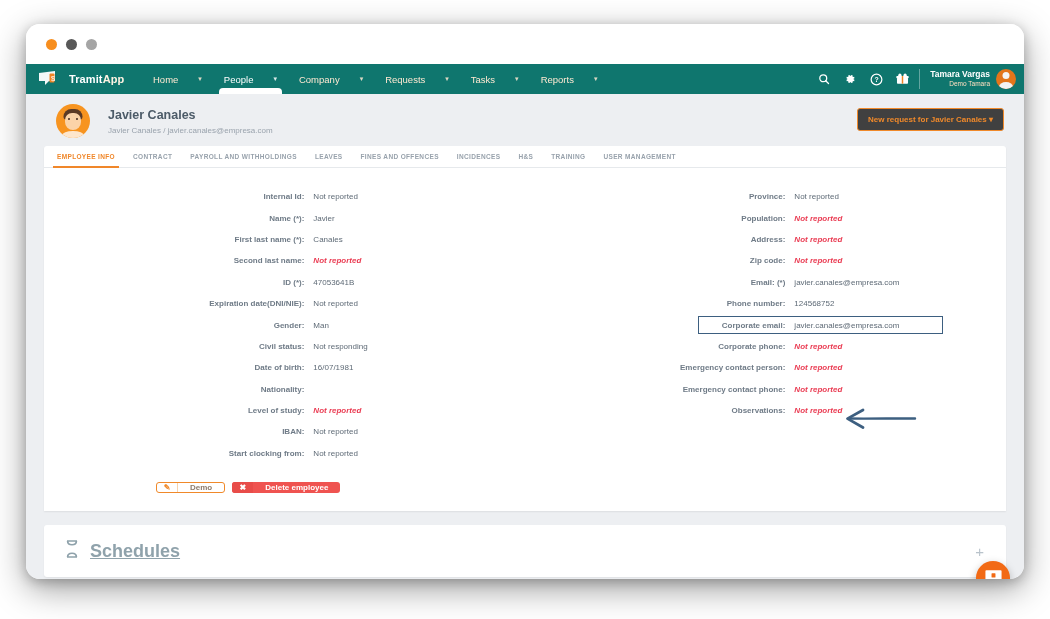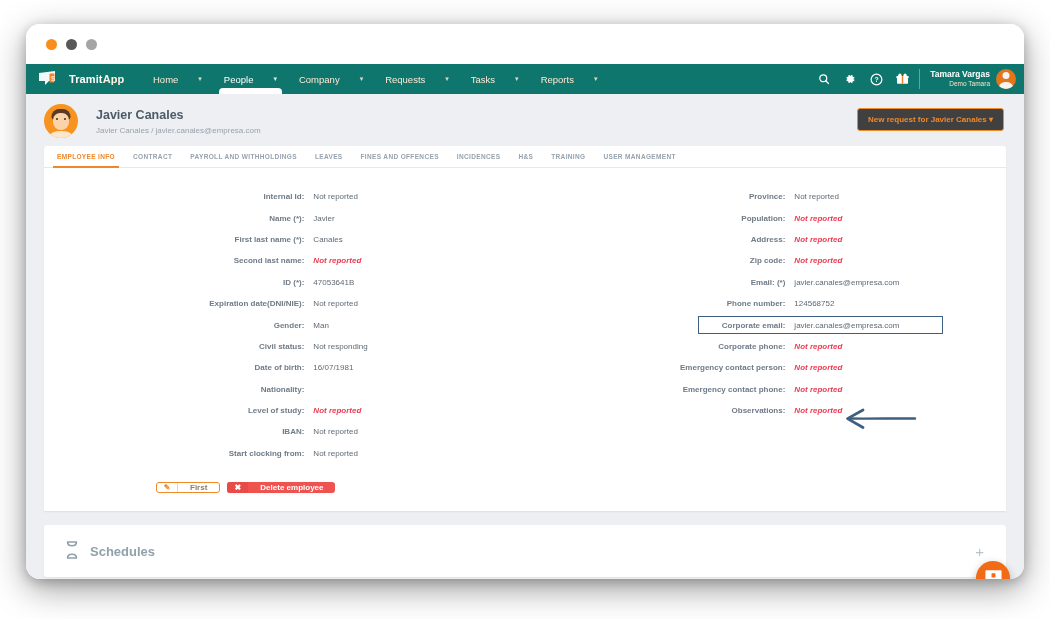--- a/index.html
+++ b/index.html
@@ -77,21 +77,21 @@
   }
   .nav-avatar::after {
     content: ""; position: absolute; left: 50%; bottom: -3px; transform: translateX(-50%);
     width: 14px; height: 10px; border-radius: 50% 50% 0 0; background: #f4f4f4;
   }
 
   
   .page { background: #edeff2; height: 485px; position: relative; }
 
   .emp-header {
-    display: flex; align-items: center; padding: 10px 20px 8px 18px;
+    display: flex; align-items: center; padding: 10px 20px 8px 30px;
     position: relative;
   }
   .emp-avatar {
     width: 34px; height: 34px; border-radius: 50%;
     background: #f79420; position: relative; overflow: hidden; flex: 0 0 auto;
   }
   .emp-avatar .hair {
     position: absolute; left: 50%; top: 5px; transform: translateX(-50%);
     width: 19px; height: 11px; background: #5b3a25; border-radius: 9px 9px 4px 4px;
   }
@@ -177,21 +177,21 @@
   .btn-delete .ic { background: #e84c49; }
 
   
   .schedules {
     margin: 14px 18px 0; background: #ffffff; border-radius: 3px;
     height: 52px; display: flex; align-items: center; padding: 0 20px;
     position: relative; box-shadow: 0 1px 2px rgba(0,0,0,.06);
   }
   .sched-title {
     display: flex; align-items: center; gap: 10px;
-    font-size: 13px; font-weight: bold; color: #8fa2ab;
+    font-size: 18px; font-weight: bold; color: #8fa2ab; text-decoration: underline;
   }
   .plus-btn {
     position: absolute; right: 22px; top: 50%; transform: translateY(-50%);
     color: #b9c3cb; font-size: 15px; cursor: pointer; line-height: 1;
   }
 
   .fab {
     position: absolute; right: 14px; bottom: -16px;
     width: 34px; height: 34px; border-radius: 50%; background: #f26a15;
     display: flex; align-items: center; justify-content: center;
@@ -441,21 +441,21 @@
           <div class="row">
             <span class="lbl">Observations:</span>
             <span class="val missing">Not reported</span>
           </div>
         </div>
       </div>
 
       <div class="actions">
         <div class="btn btn-edit">
           <span class="ic">✎</span>
-          <span class="tx">First</span>
+          <span class="tx">Demo</span>
         </div>
         <div class="btn btn-delete">
           <span class="ic">✖</span>
           <span class="tx">Delete employee</span>
         </div>
       </div>
     </div>
 
     <div class="schedules">
       <div class="sched-title">

